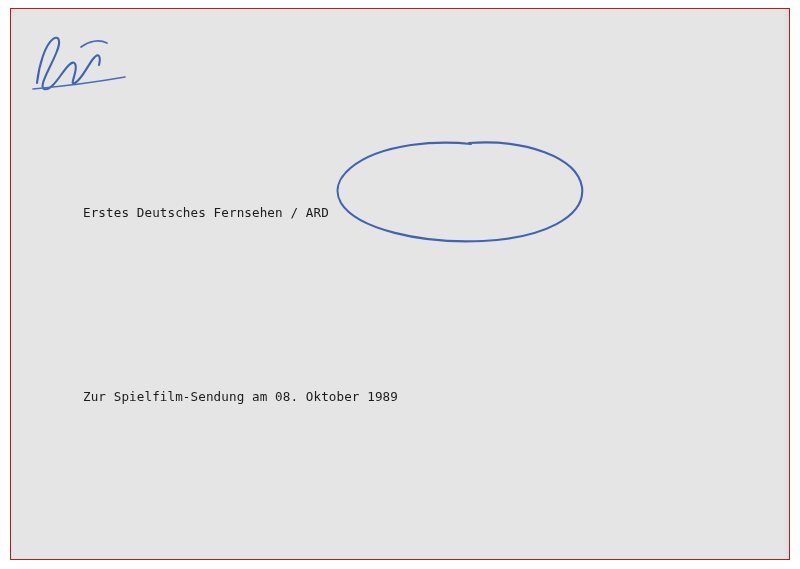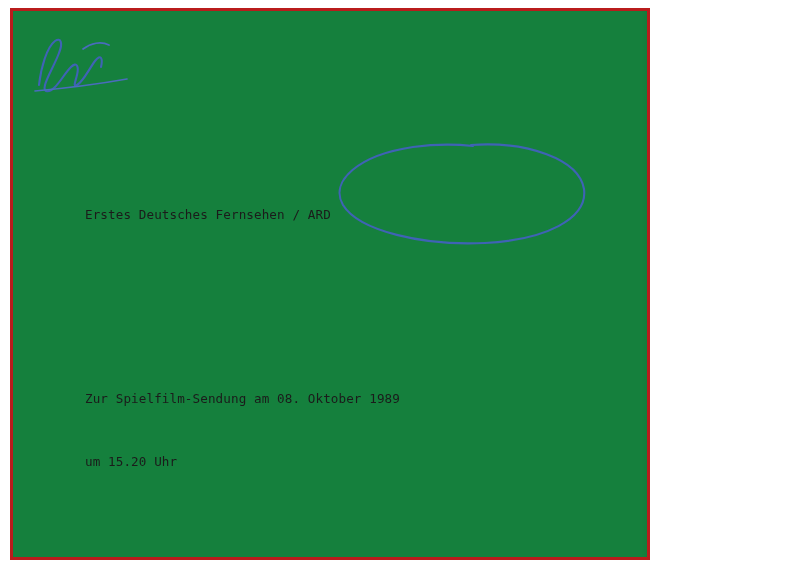--- a/index.html
+++ b/index.html
@@ -19,24 +19,24 @@
     width: 800px;
     height: 569px;
     background: #ffffff;
   }
 
   
   #sheet {
     position: absolute;
     left: 10px;
     top: 8px;
-    width: 640px;
+    width: 780px;
     height: 552px;
-    background: #15803d;
-    border: 3px solid #b91c1c;
+    background: #e5e5e5;
+    border: 1px solid #b91c1c;
     box-sizing: border-box;
   }
 
   
   #sheet::after {
     content: "";
     position: absolute;
     right: 0;
     top: 0;
     width: 6px;
@@ -109,21 +109,20 @@
   <div id="sheet">
 
     <div id="text-block">
 
       <p class="para">
         <span class="line">Erstes Deutsches Fernsehen / ARD</span>
       </p>
 
       <p class="para">
         <span class="line">Zur Spielfilm-Sendung am 08. Oktober 1989</span>
-        <span class="line">um 15.20 Uhr</span>
       </p>
 
       
 
       
 
       
 
       
 

